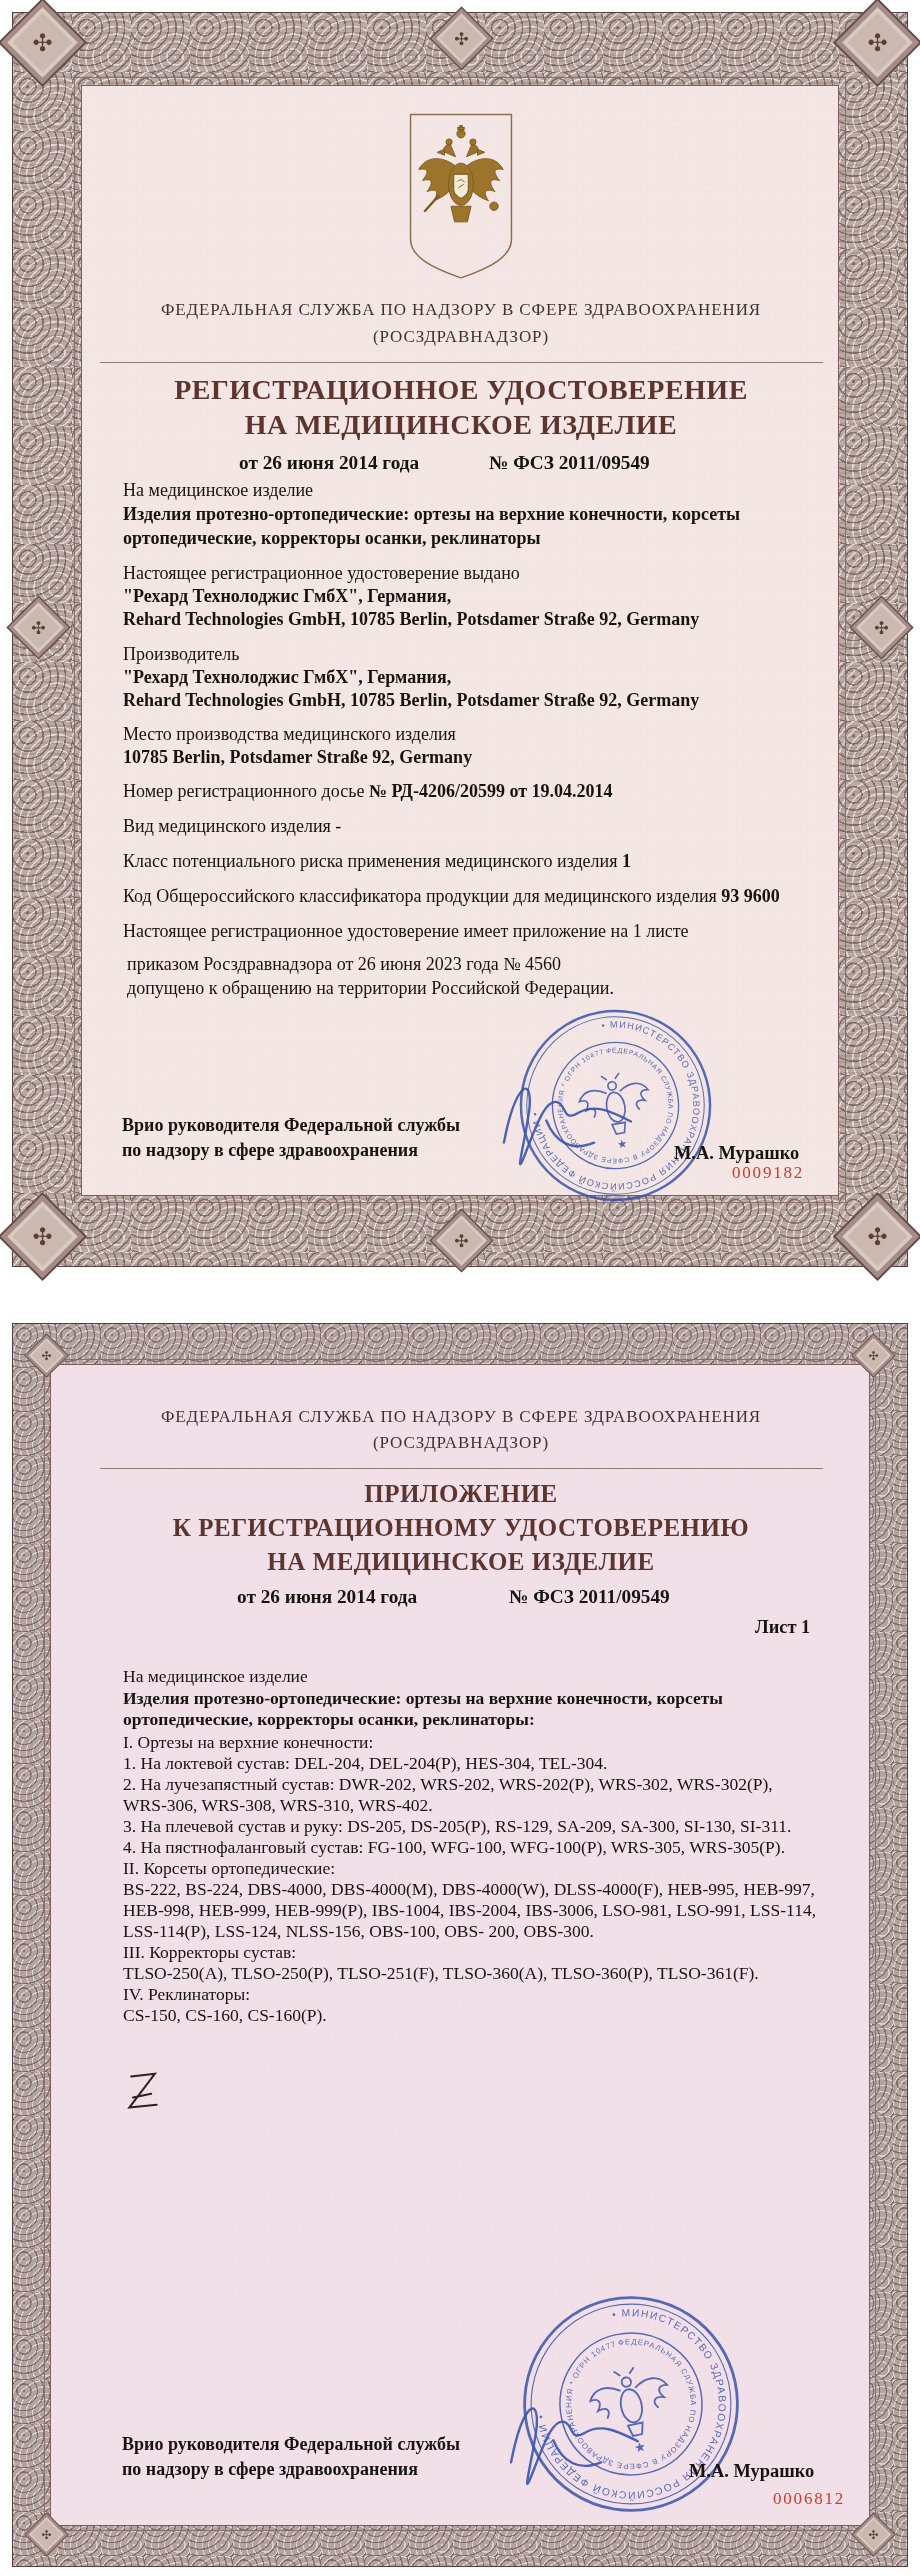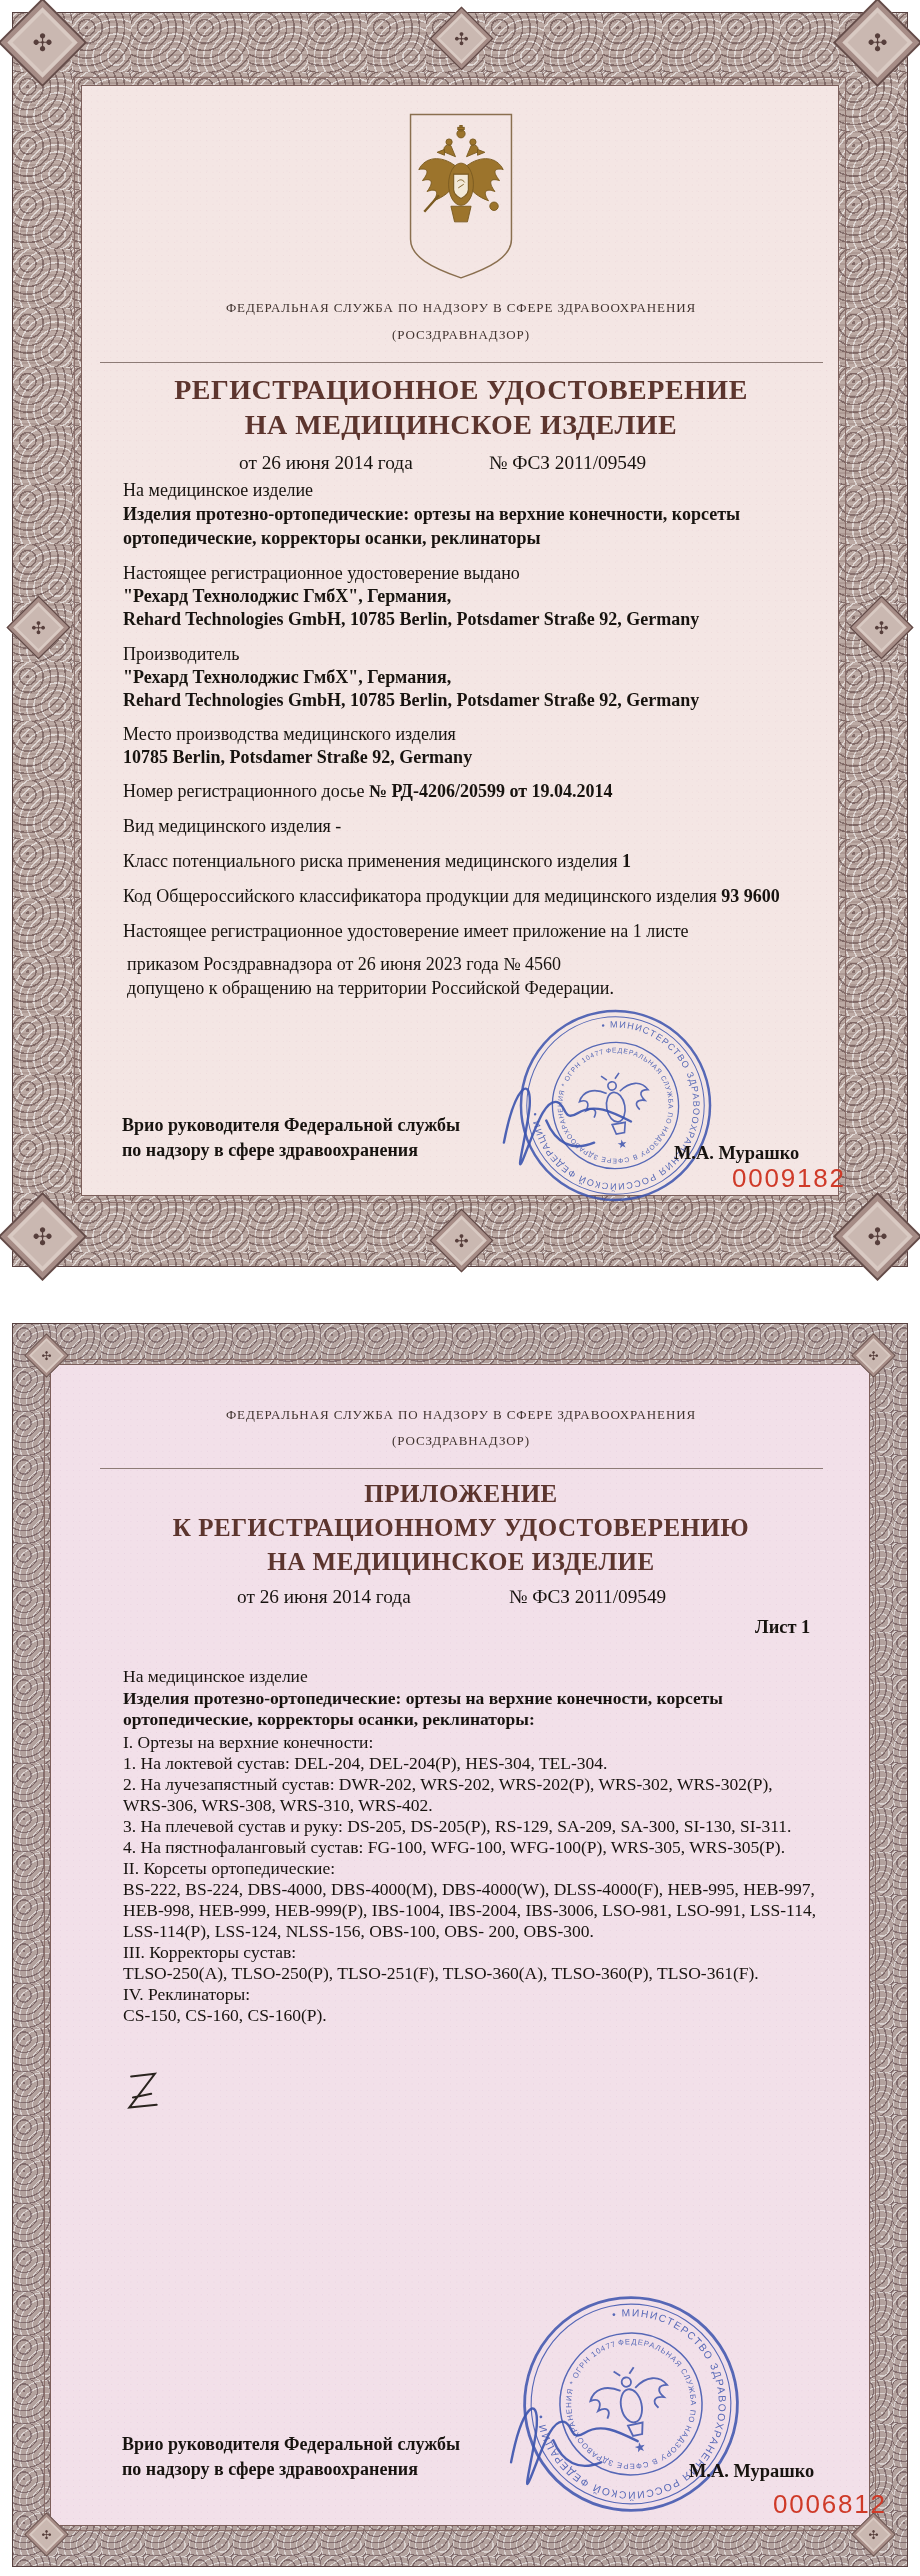--- a/index.html
+++ b/index.html
@@ -51,32 +51,32 @@
   .tl{left:-13px;top:-13px} .tr{right:-13px;top:-13px}
   .bl{left:-13px;bottom:-13px} .br{right:-13px;bottom:-13px}
   .mt{left:406px;top:-16.6px} .mb{left:406px;bottom:-16.6px}
   .ml{left:-16.6px;top:572px} .mr{right:-16.6px;top:572px}
   .p2tl{left:-9.2px;top:-11px;transform:scale(.5)} .p2tr{right:-9.2px;top:-11px;transform:scale(.5)}
   .p2bl{left:-9.2px;bottom:-11px;transform:scale(.5)} .p2br{right:-9.2px;bottom:-11px;transform:scale(.5)}
 
   
   .abs { position:absolute; }
   .c { left:0; width:896px; text-align:center; }
-  .hdr { font-size:13px; letter-spacing:0.9px; color:#3f322e; }
+  .hdr { font-size:17px; letter-spacing:0.9px; color:#3f322e; }
   .rule { height:0.9px; background:#8d7b76; }
   .bigtitle { font-weight:bold; color:#5c352e; letter-spacing:0.5px; }
   .t30 { font-size:28px; } .t27 { font-size:25px; }
-  .dateline { font-weight:normal; font-size:19.3px; color:#17130f; }
+  .dateline { font-weight:bold; font-size:19.3px; color:#17130f; }
   .body { font-size:18px; line-height:23px; width:690px; left:110px; }
   .body2 { font-size:17.5px; line-height:21px; width:696px; left:110px; }
   .b { font-weight:bold; }
   .sheet { font-weight:bold; font-size:18.4px;text-align:center; }
   .role { font-weight:bold; font-size:18px; line-height:25px; }
   .signname { font-weight:bold; font-size:18.4px; }
-  .serial { font-family:Liberation Sans, sans-serif; font-size:26px;
+  .serial { font-family:Liberation Serif, serif; font-size:17px;
             letter-spacing:1.8px; color:#cf3a28; }
   .stampwrap { position:absolute; opacity:.85; }
   .zmark { position:absolute; }
 </style>
 </head>
 <body>
 
 <div class="page page1">
   <div class="paper"></div>
   <div class="innerline"></div>

